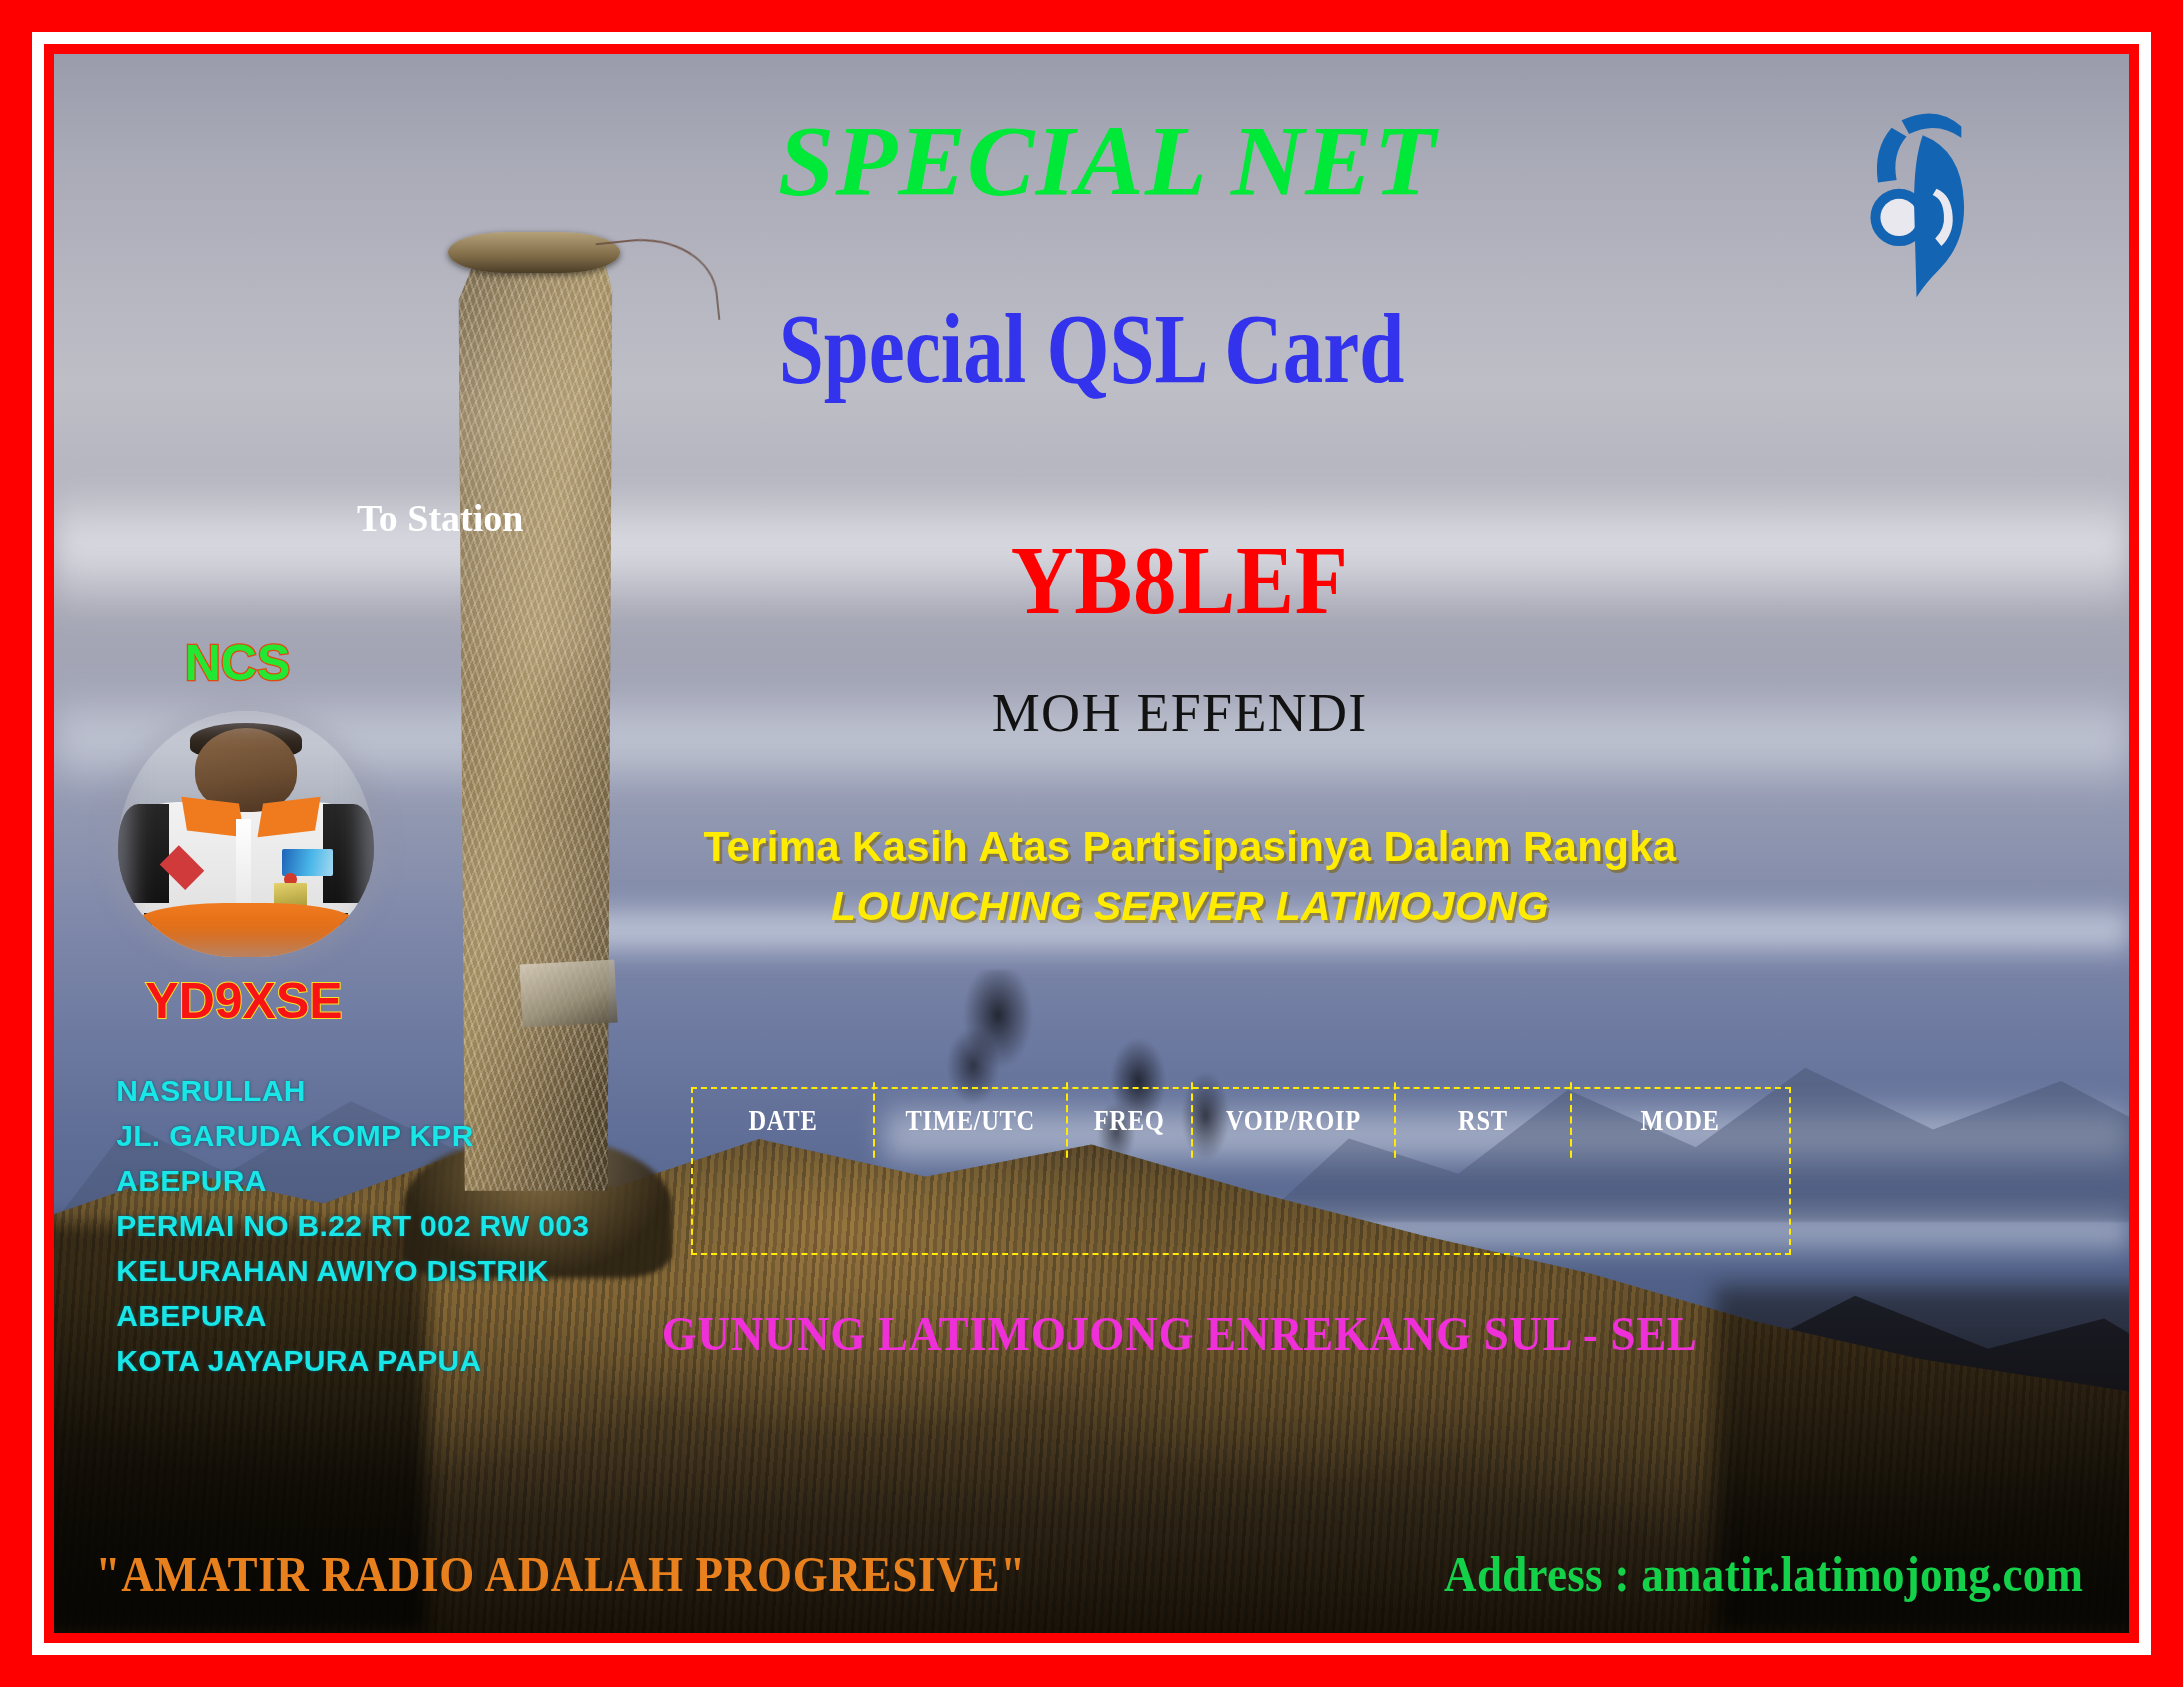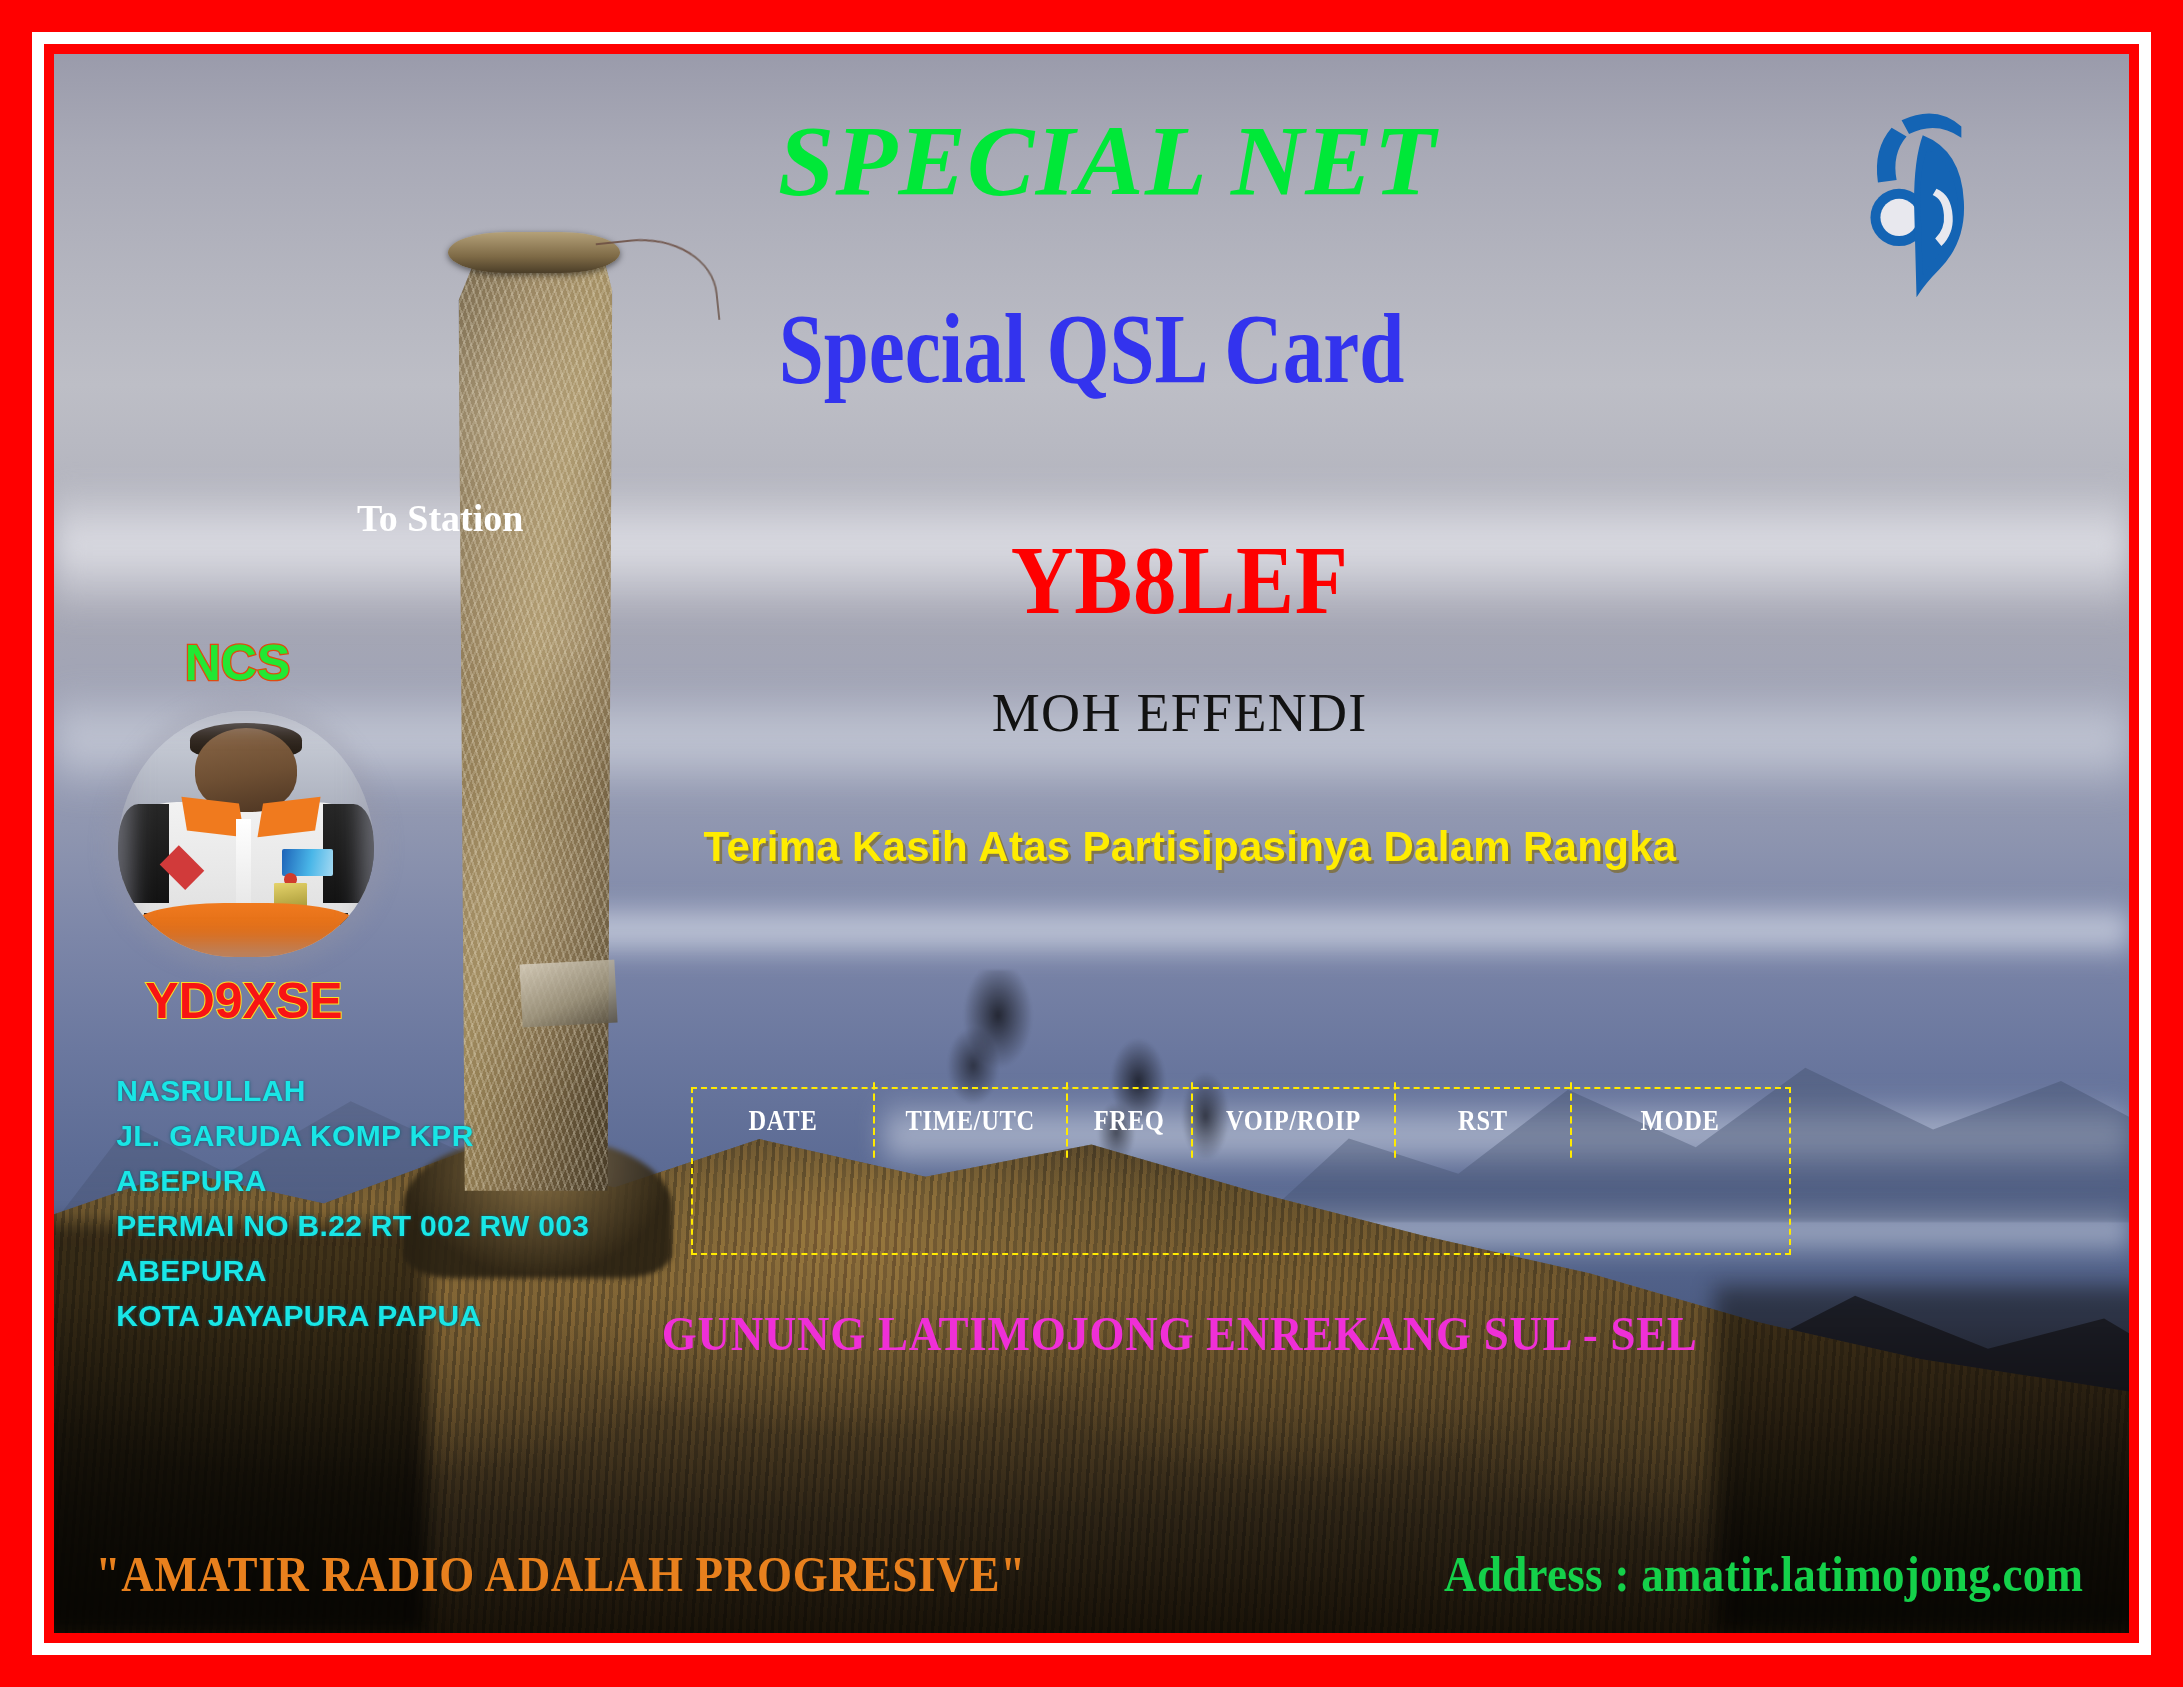--- a/index.html
+++ b/index.html
@@ -430,20 +430,21 @@
       <div class="t-specialnet">
         <span class="inner">SPECIAL NET</span>
       </div>
       <div class="t-qsl">Special QSL Card</div>
       <div class="t-tostation">To Station</div>
       <div class="t-call">YB8LEF</div>
       <div class="t-name">MOH EFFENDI</div>
 
       <div class="yellowblk">
         <div class="y1">Terima Kasih Atas Partisipasinya Dalam Rangka</div>
+        <div class="y2">LOUNCHING SERVER LATIMOJONG</div>
       </div>
 
       <div class="t-ncs">NCS</div>
       <div class="opphoto">
         <div class="op-bg"></div>
         <div class="op-body"></div>
         <div class="op-shL"></div>
         <div class="op-shR"></div>
         <div class="op-hair"></div>
         <div class="op-head"></div>
@@ -458,20 +459,21 @@
         <div class="op-sash"></div>
         <div class="op-vignette"></div>
       </div>
       <div class="t-yd9xse">YD9XSE</div>
 
       <div class="addr">
         <div>NASRULLAH</div>
         <div>JL. GARUDA KOMP KPR</div>
         <div>ABEPURA</div>
         <div>PERMAI NO B.22 RT 002 RW 003</div>
+        <div>KELURAHAN AWIYO DISTRIK</div>
         <div>ABEPURA</div>
         <div>KOTA JAYAPURA PAPUA</div>
       </div>
 
       <div class="logtable">
         <div class="logrow head">
           <div class="logcell c-date">DATE</div>
           <div class="logcell c-time">TIME/UTC</div>
           <div class="logcell c-freq">FREQ</div>
           <div class="logcell c-voip">VOIP/ROIP</div>

